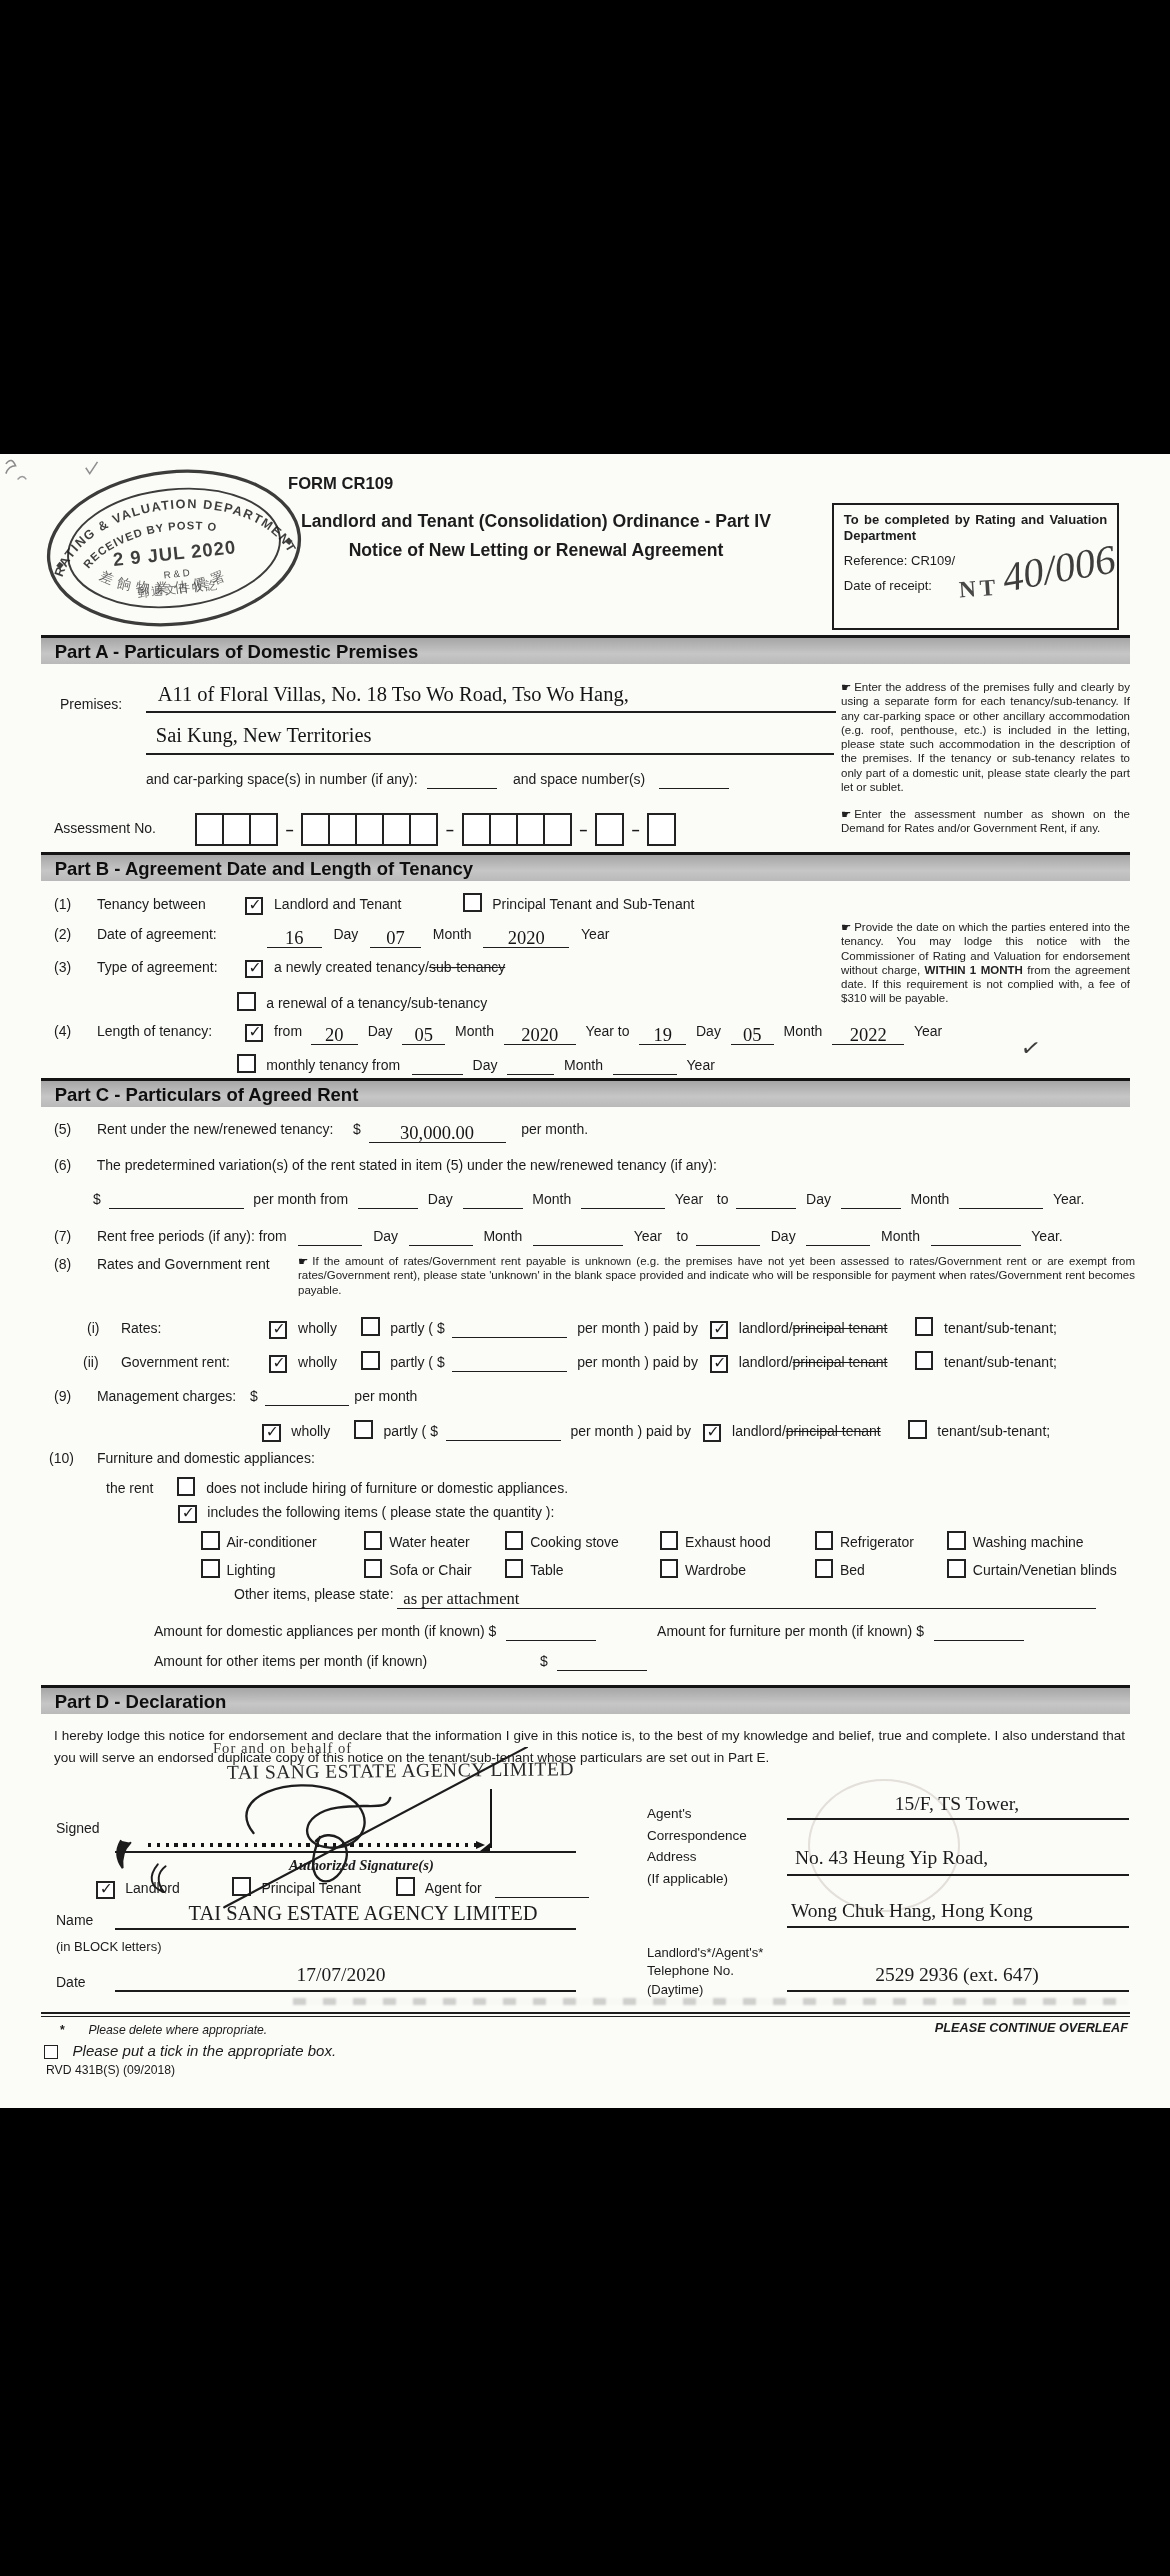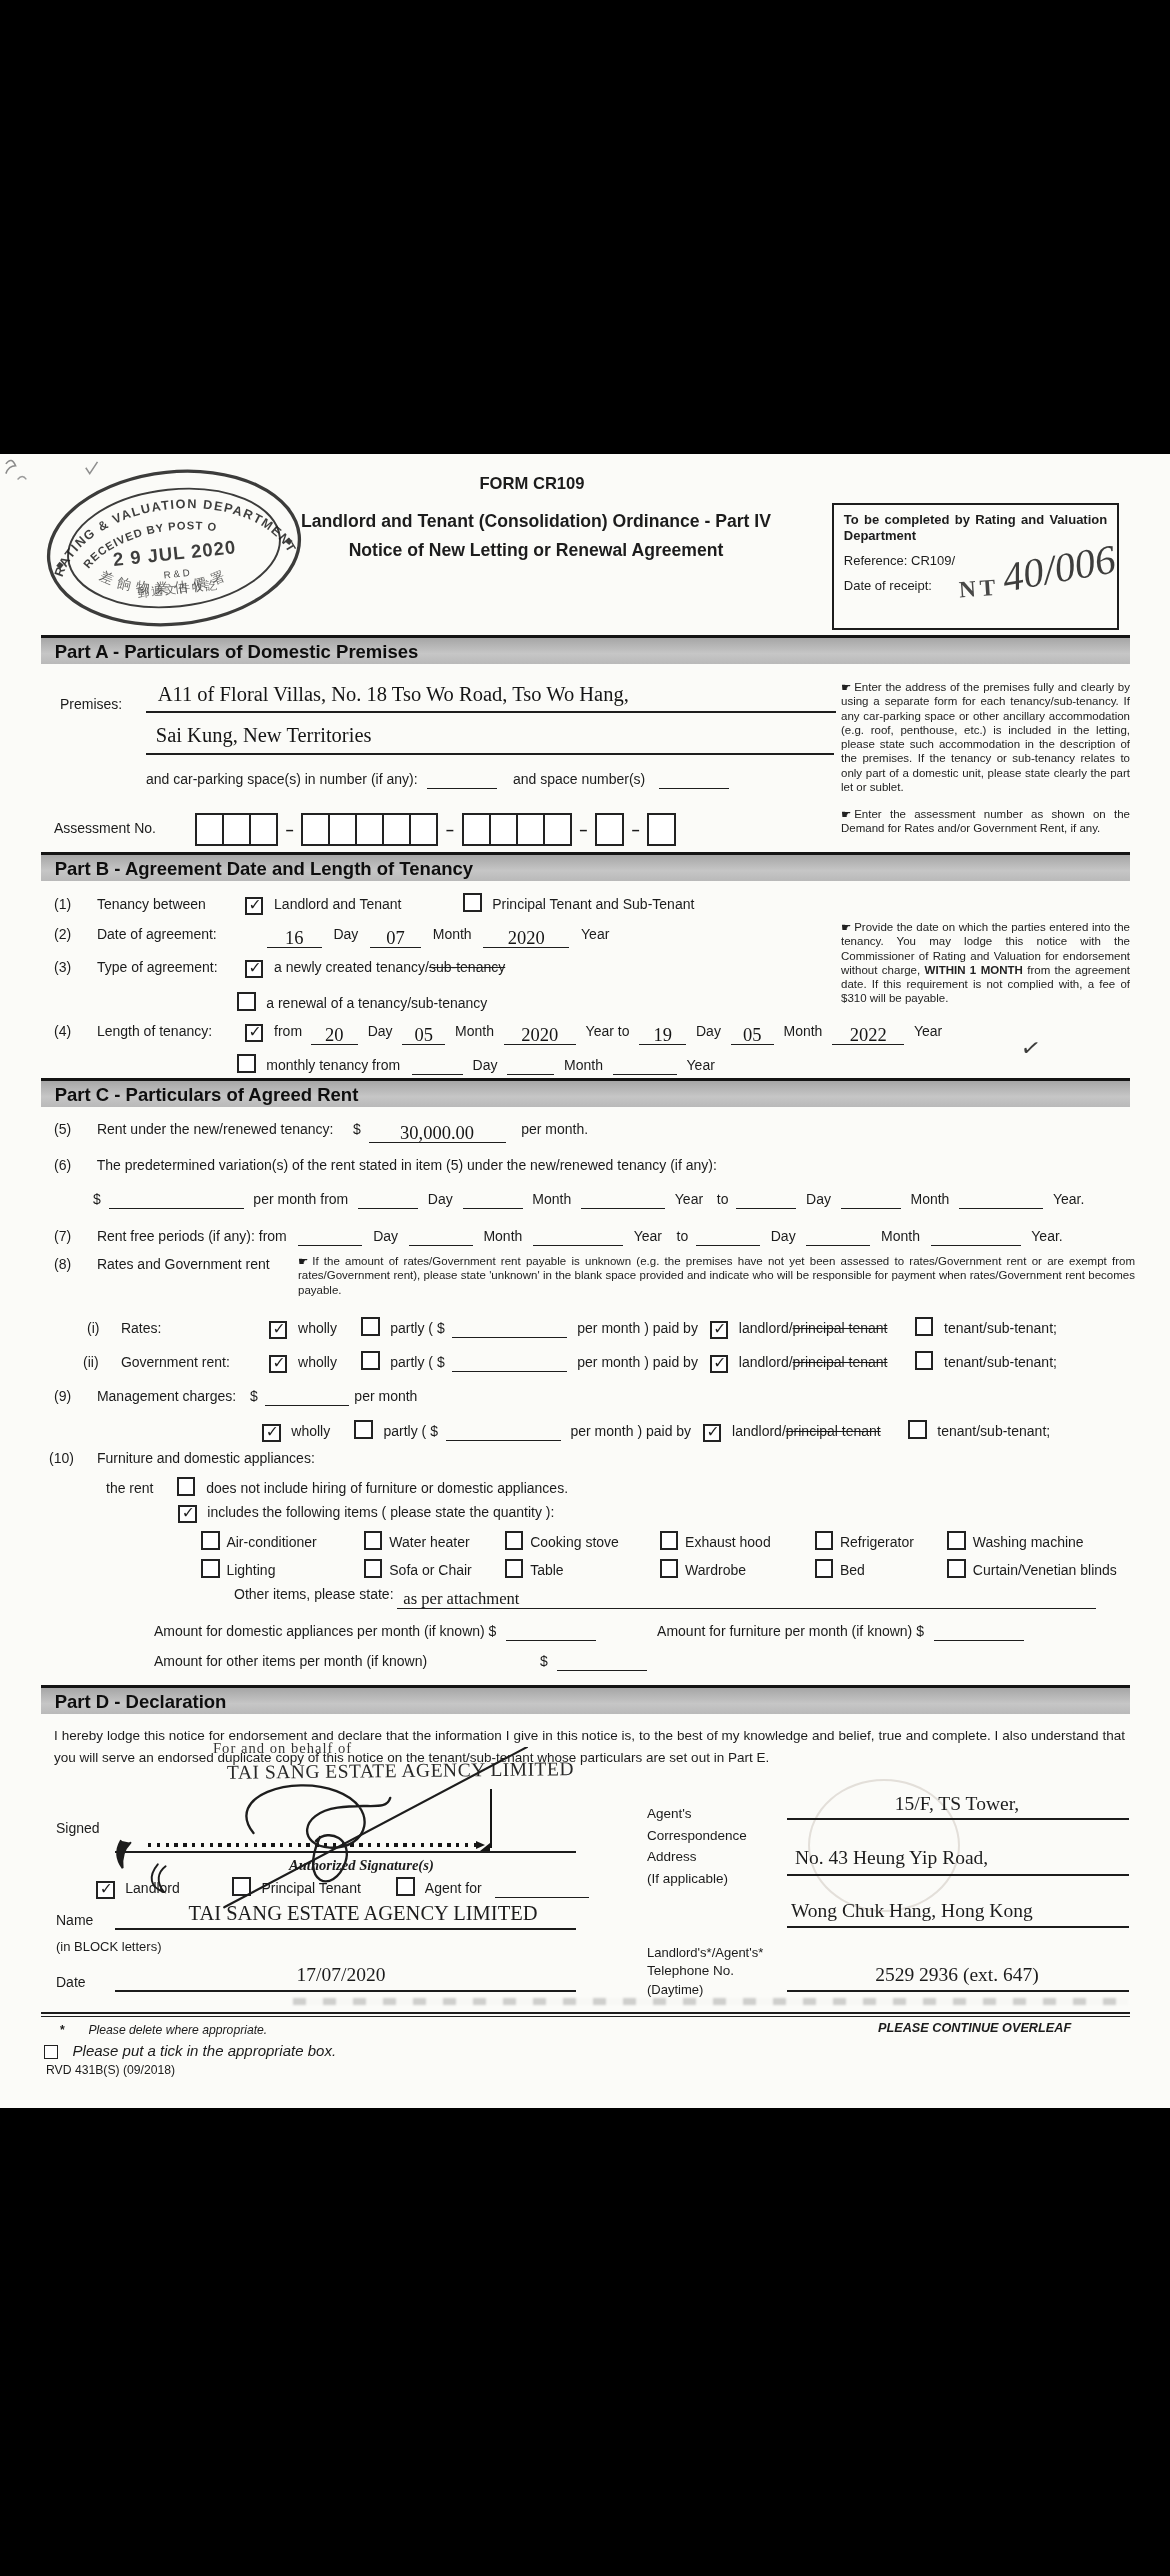--- a/index.html
+++ b/index.html
@@ -46,21 +46,21 @@
 <body>
 
 <div class="sheet">
 
   <svg class="abs" style="left:0;top:0" width="117" height="49" viewBox="0 0 120 50">
     <path d="M6 10 q6 -8 10 2 q-7 0 -10 8" stroke="#8a8a8a" stroke-width="1.6" fill="none"></path>
     <path d="M18 26 q5 -6 9 0" stroke="#9a9a9a" stroke-width="1.4" fill="none"></path>
     <path d="M88 14 l4 6 8 -12" stroke="#8f8f8f" stroke-width="1.6" fill="none"></path>
   </svg>
 
-  <div class="abs" style="left:288px;top:19.5px;width:488px;text-align:center;font-weight:bold;font-size:16.6px">FORM CR109</div>
+  <div class="abs" style="left:288px;top:19.5px;width:488px;font-weight:bold;font-size:16.6px">FORM CR109</div>
   <div class="abs" style="left:224px;top:86px;width:624px;text-align:center;font-weight:bold;font-size:17.6px">Notice of New Letting or Renewal Agreement</div>
   <div class="abs" style="left:224px;top:57px;width:624px;text-align:center;font-weight:bold;font-size:17.6px">Landlord and Tenant (Consolidation) Ordinance - Part IV</div>
 
   <svg class="abs" style="left:43px;top:13.7px" width="262" height="160" viewBox="0 0 268 164">
     <defs>
       <path id="arcTop" d="M 16 104 A 120 76 0 0 1 252 104" fill="none"></path>
       <path id="arcIn" d="M 38 104 A 100 56 0 0 1 230 104" fill="none"></path>
       <path id="arcBot" d="M 34 86 A 108 66 0 0 0 234 86" fill="none"></path>
     </defs>
     <g transform="rotate(-6 134 82)" stroke="#222" fill="none" opacity="0.88">
@@ -415,21 +415,21 @@
   <div class="solidline" style="left:787px;top:1536px;width:342px"></div>
 
   <div class="smudge" style="left:293px;top:1544px;width:835px"></div>
 
   <div class="rule" style="top:1558px"></div>
 
   <div class="row it" style="left:60px;top:1569px;font-size:12.2px">
     <span style="display:inline-block;width:25px;font-style:normal;font-weight:bold">*</span>
     <span>Please delete where appropriate.</span>
   </div>
-  <div class="abs it" style="left:878px;top:1567px;width:250px;font-weight:bold;font-size:12.7px">PLEASE CONTINUE OVERLEAF</div>
+  <div class="abs it" style="left:878px;top:1567px;width:250px;text-align:right;font-weight:bold;font-size:12.7px">PLEASE CONTINUE OVERLEAF</div>
   <div class="row it" style="left:44px;top:1588px;font-size:15px">
     <span class="cb cbs" style="margin-right:10.7px"></span>
     <span>Please put a tick in the appropriate box.</span>
   </div>
   <div class="row" style="left:46px;top:1609px;font-size:12.2px">
     <span>RVD 431B(S) (09/2018)</span>
   </div>
 
 </div>
 

